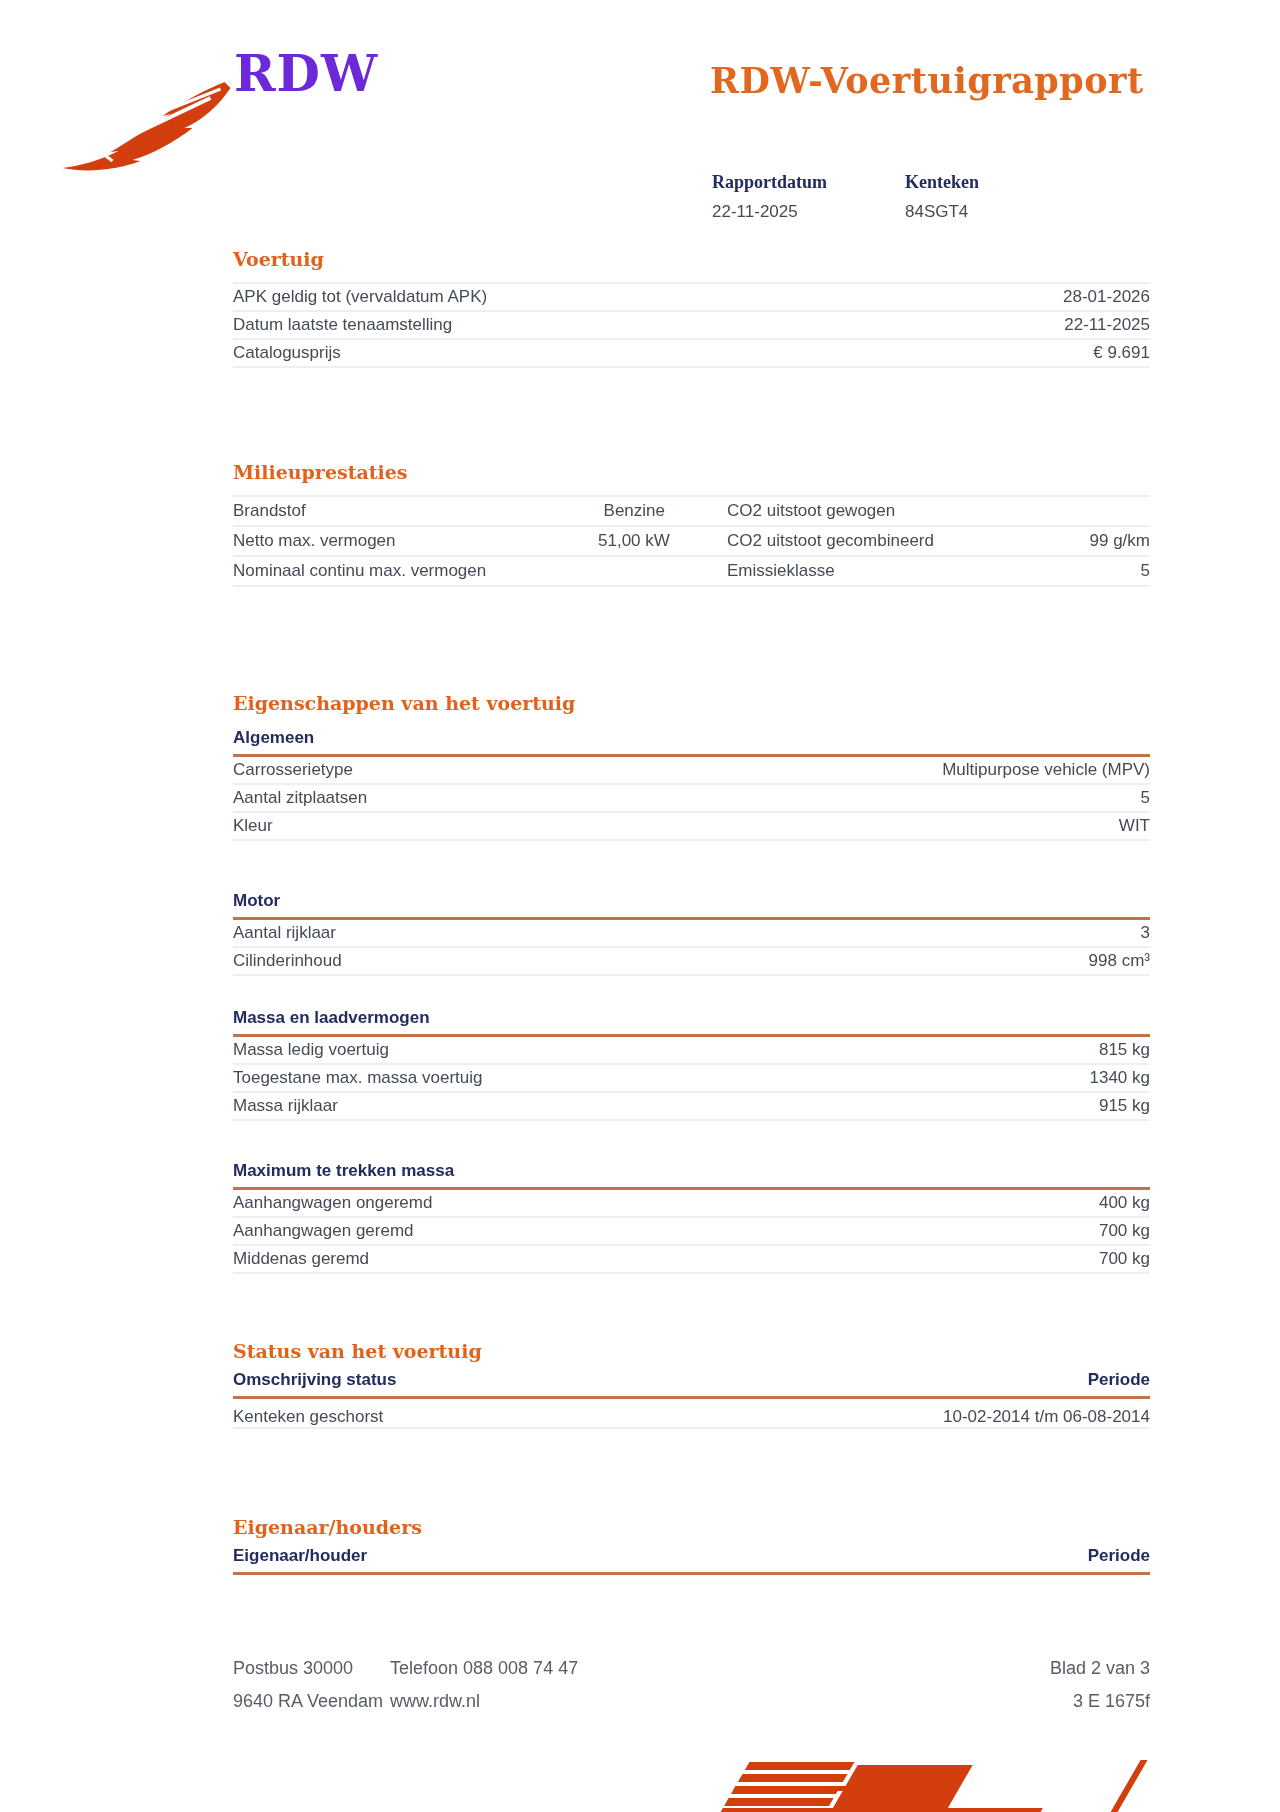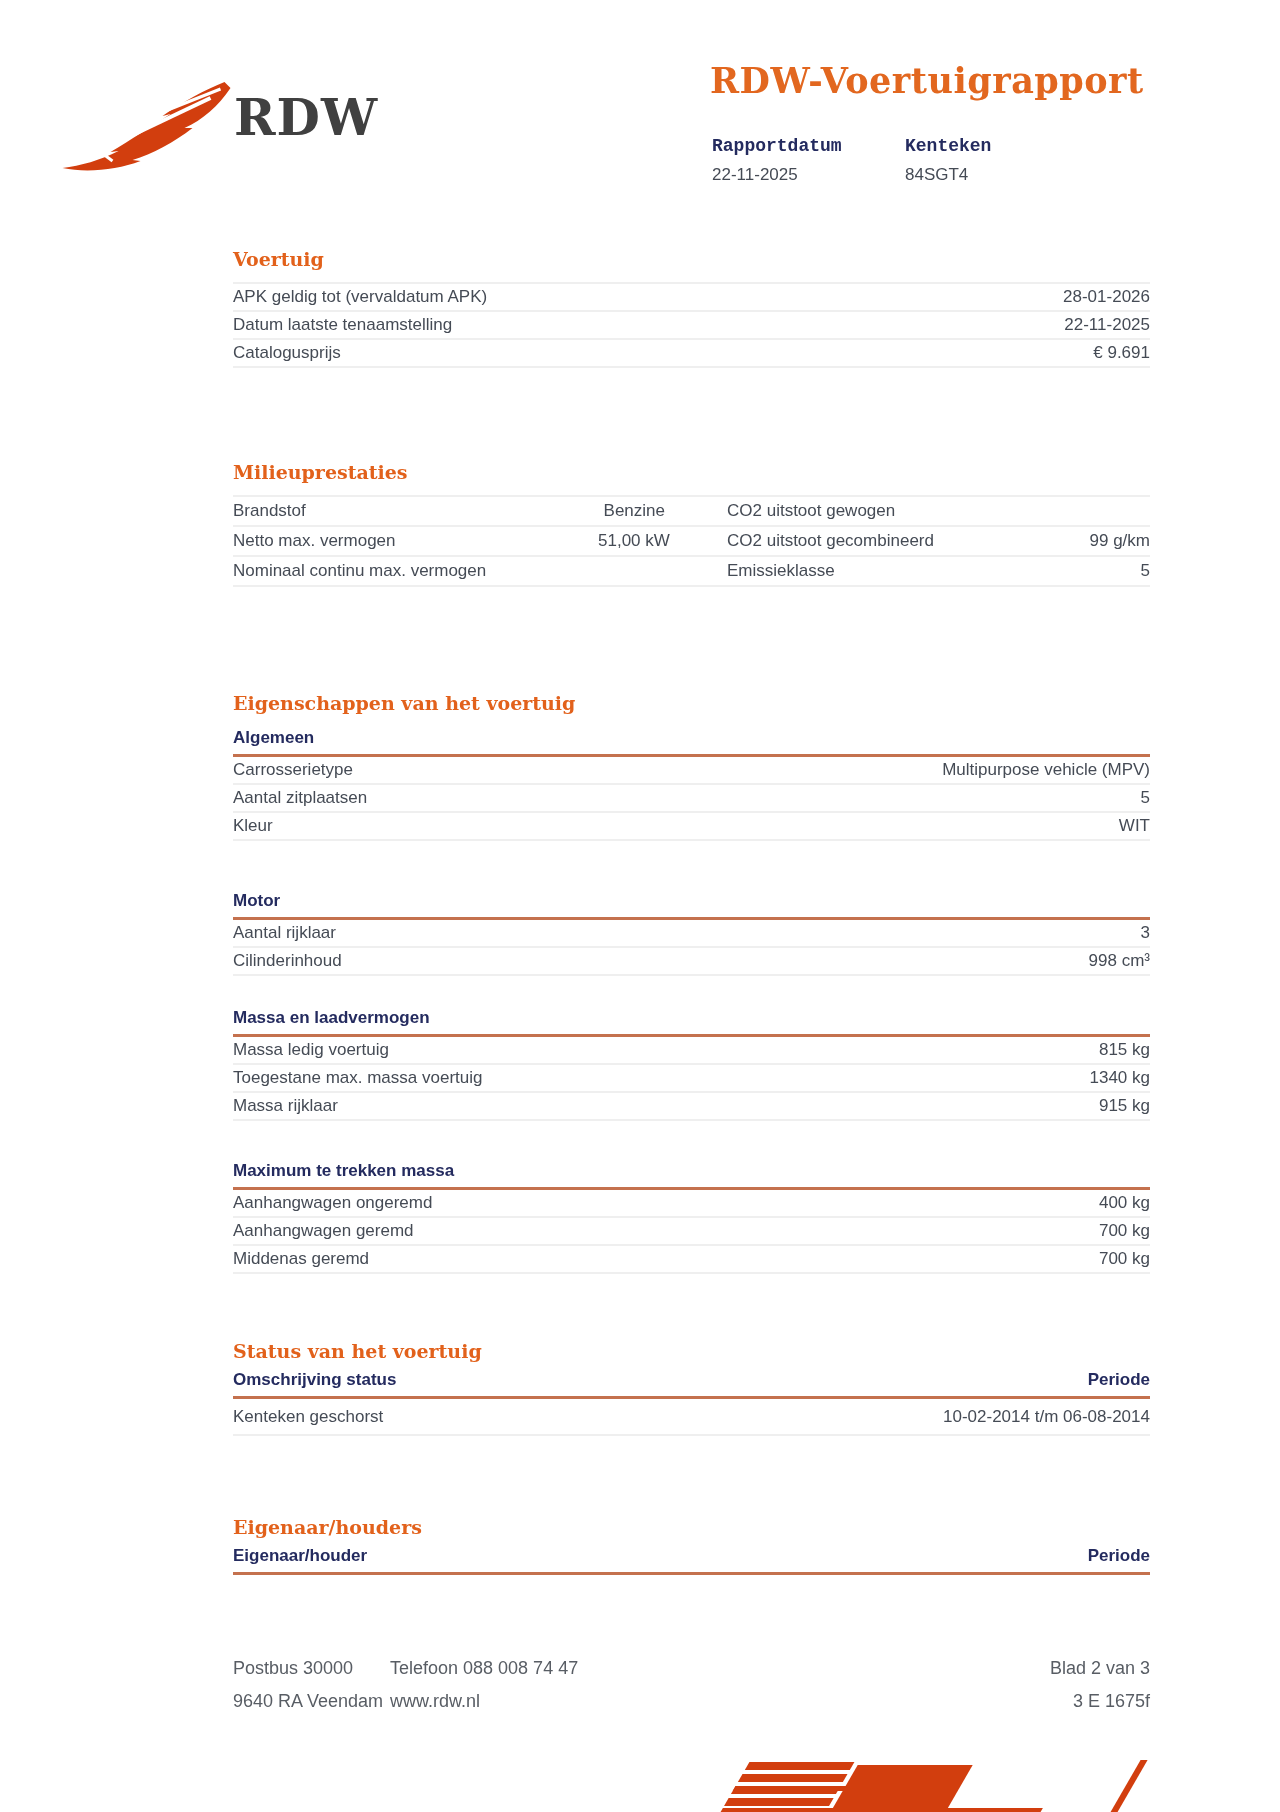--- a/index.html
+++ b/index.html
@@ -6,33 +6,33 @@
   html,body { background:#ffffff; }
   .page {
     position:relative; width:1280px; height:1812px; background:#ffffff;
     overflow:hidden; font-family:"Liberation Sans", sans-serif; color:#454b55;
   }
   
   .logo-feather { position:absolute; left:58px; top:62px; }
   .logo-text {
     position:absolute; left:234px; top:44px;
     font-family:"DejaVu Serif", serif; font-weight:700; font-size:50px;
-    color:#404040; letter-spacing:1px;margin-top:44px;
+    color:#6d28d9; letter-spacing:1px;
   }
   .report-title {
     position:absolute; left:710px; top:60px;
     font-family:"DejaVu Serif", serif; font-weight:700; font-size:35px;
     color:#e2671f; letter-spacing:0.5px; white-space:nowrap;
   }
   .meta-col { position:absolute; top:136px; }
   .meta-col.c1 { left:712px; }
   .meta-col.c2 { left:905px; }
   .meta-label {
-    font-family:Liberation Mono, monospace; font-weight:700; font-size:18px;
-    color:#242b5f; display:block;
+    font-family:Liberation Serif, serif; font-weight:700; font-size:18px;
+    color:#242b5f; display:block;margin-top:36px;
   }
   .meta-value { display:block; margin-top:9px; font-size:17px; color:#454b55; }
 
   
   .section { position:absolute; left:233px; width:917px; }
   .section-heading {
     font-family:"DejaVu Serif", serif; font-weight:700; font-size:19px;
     color:#e2611b; line-height:22px;
   }
   .kv-table { margin-top:12px; border-top:2px solid #efefef; }
@@ -226,21 +226,21 @@
     </div>
   </div>
 
   <div class="section" style="top:1340px;">
     <div class="section-heading">Status van het voertuig</div>
     <div class="subheading-wrap mt8">
       <span class="subheading">Omschrijving status</span>
       <span class="subheading">Periode</span>
     </div>
     <div class="sub-table">
-      <div class="kv-row" style="height:37px;">
+      <div class="kv-row" style="height:30px;align-items:flex-end;">
         <span>Kenteken geschorst</span>
         <span class="v">10-02-2014 t/m 06-08-2014</span>
       </div>
     </div>
   </div>
 
   <div class="section" style="top:1516px;">
     <div class="section-heading">Eigenaar/houders</div>
     <div class="subheading-wrap mt8">
       <span class="subheading">Eigenaar/houder</span>

